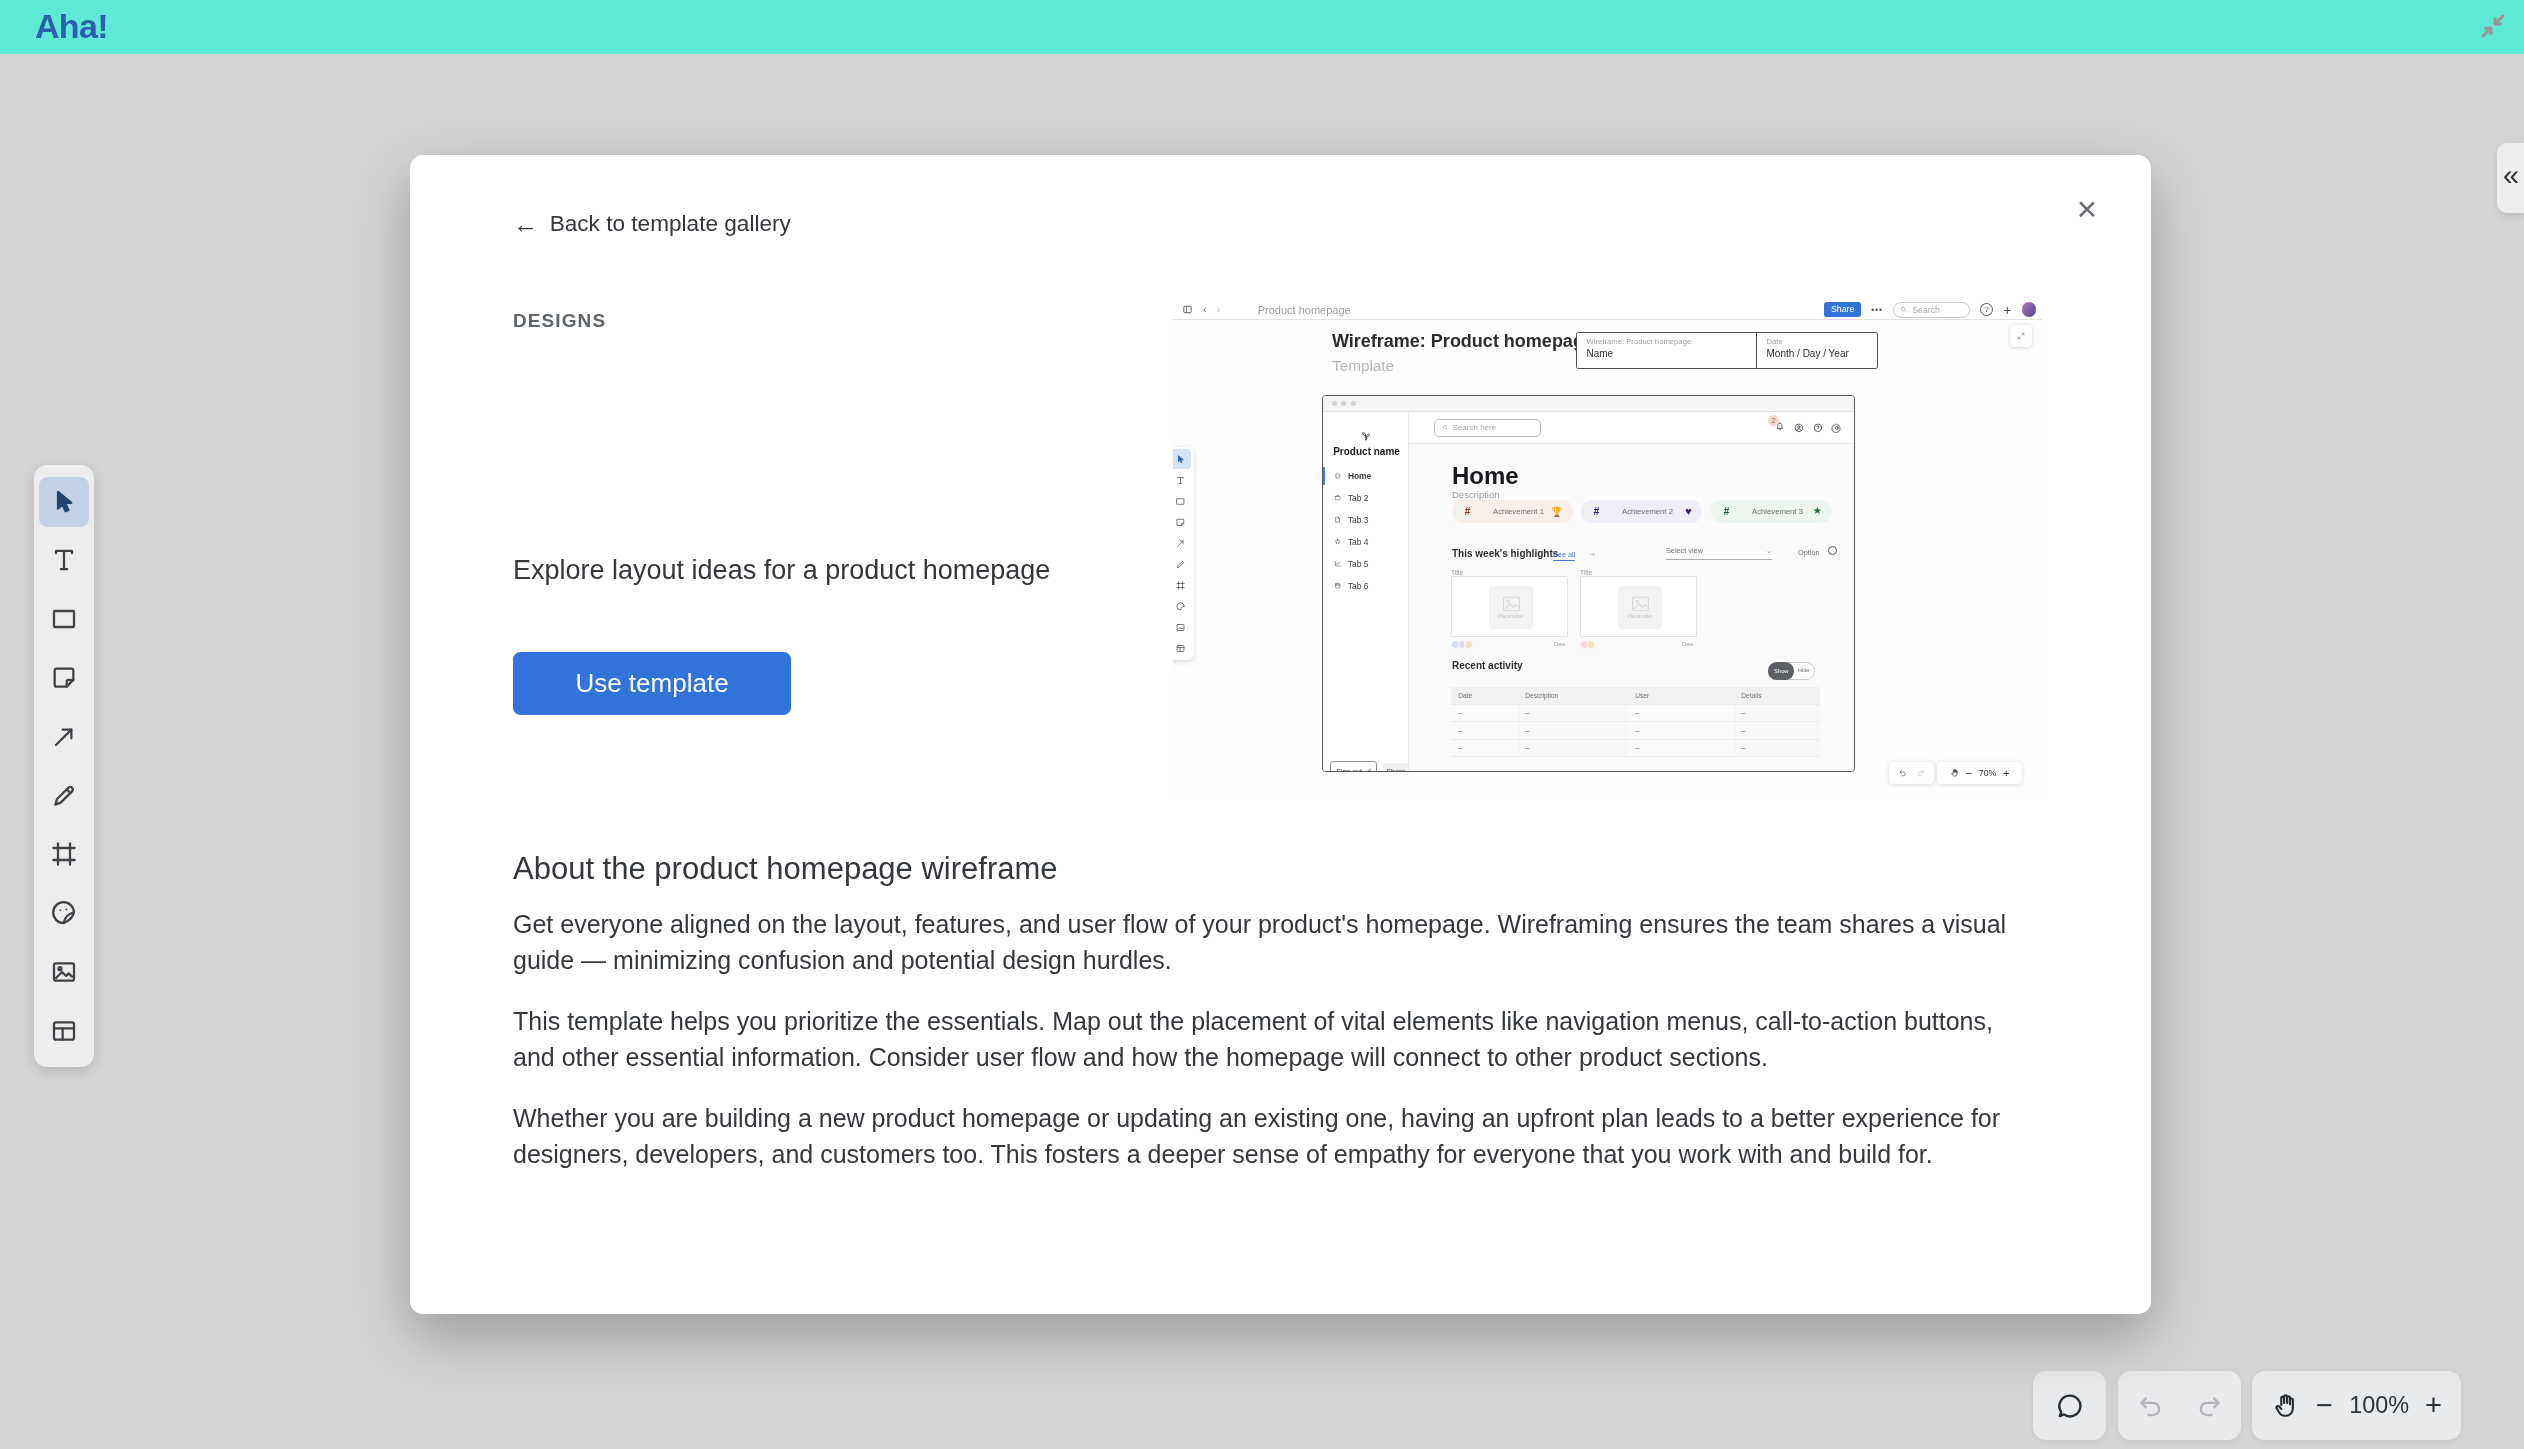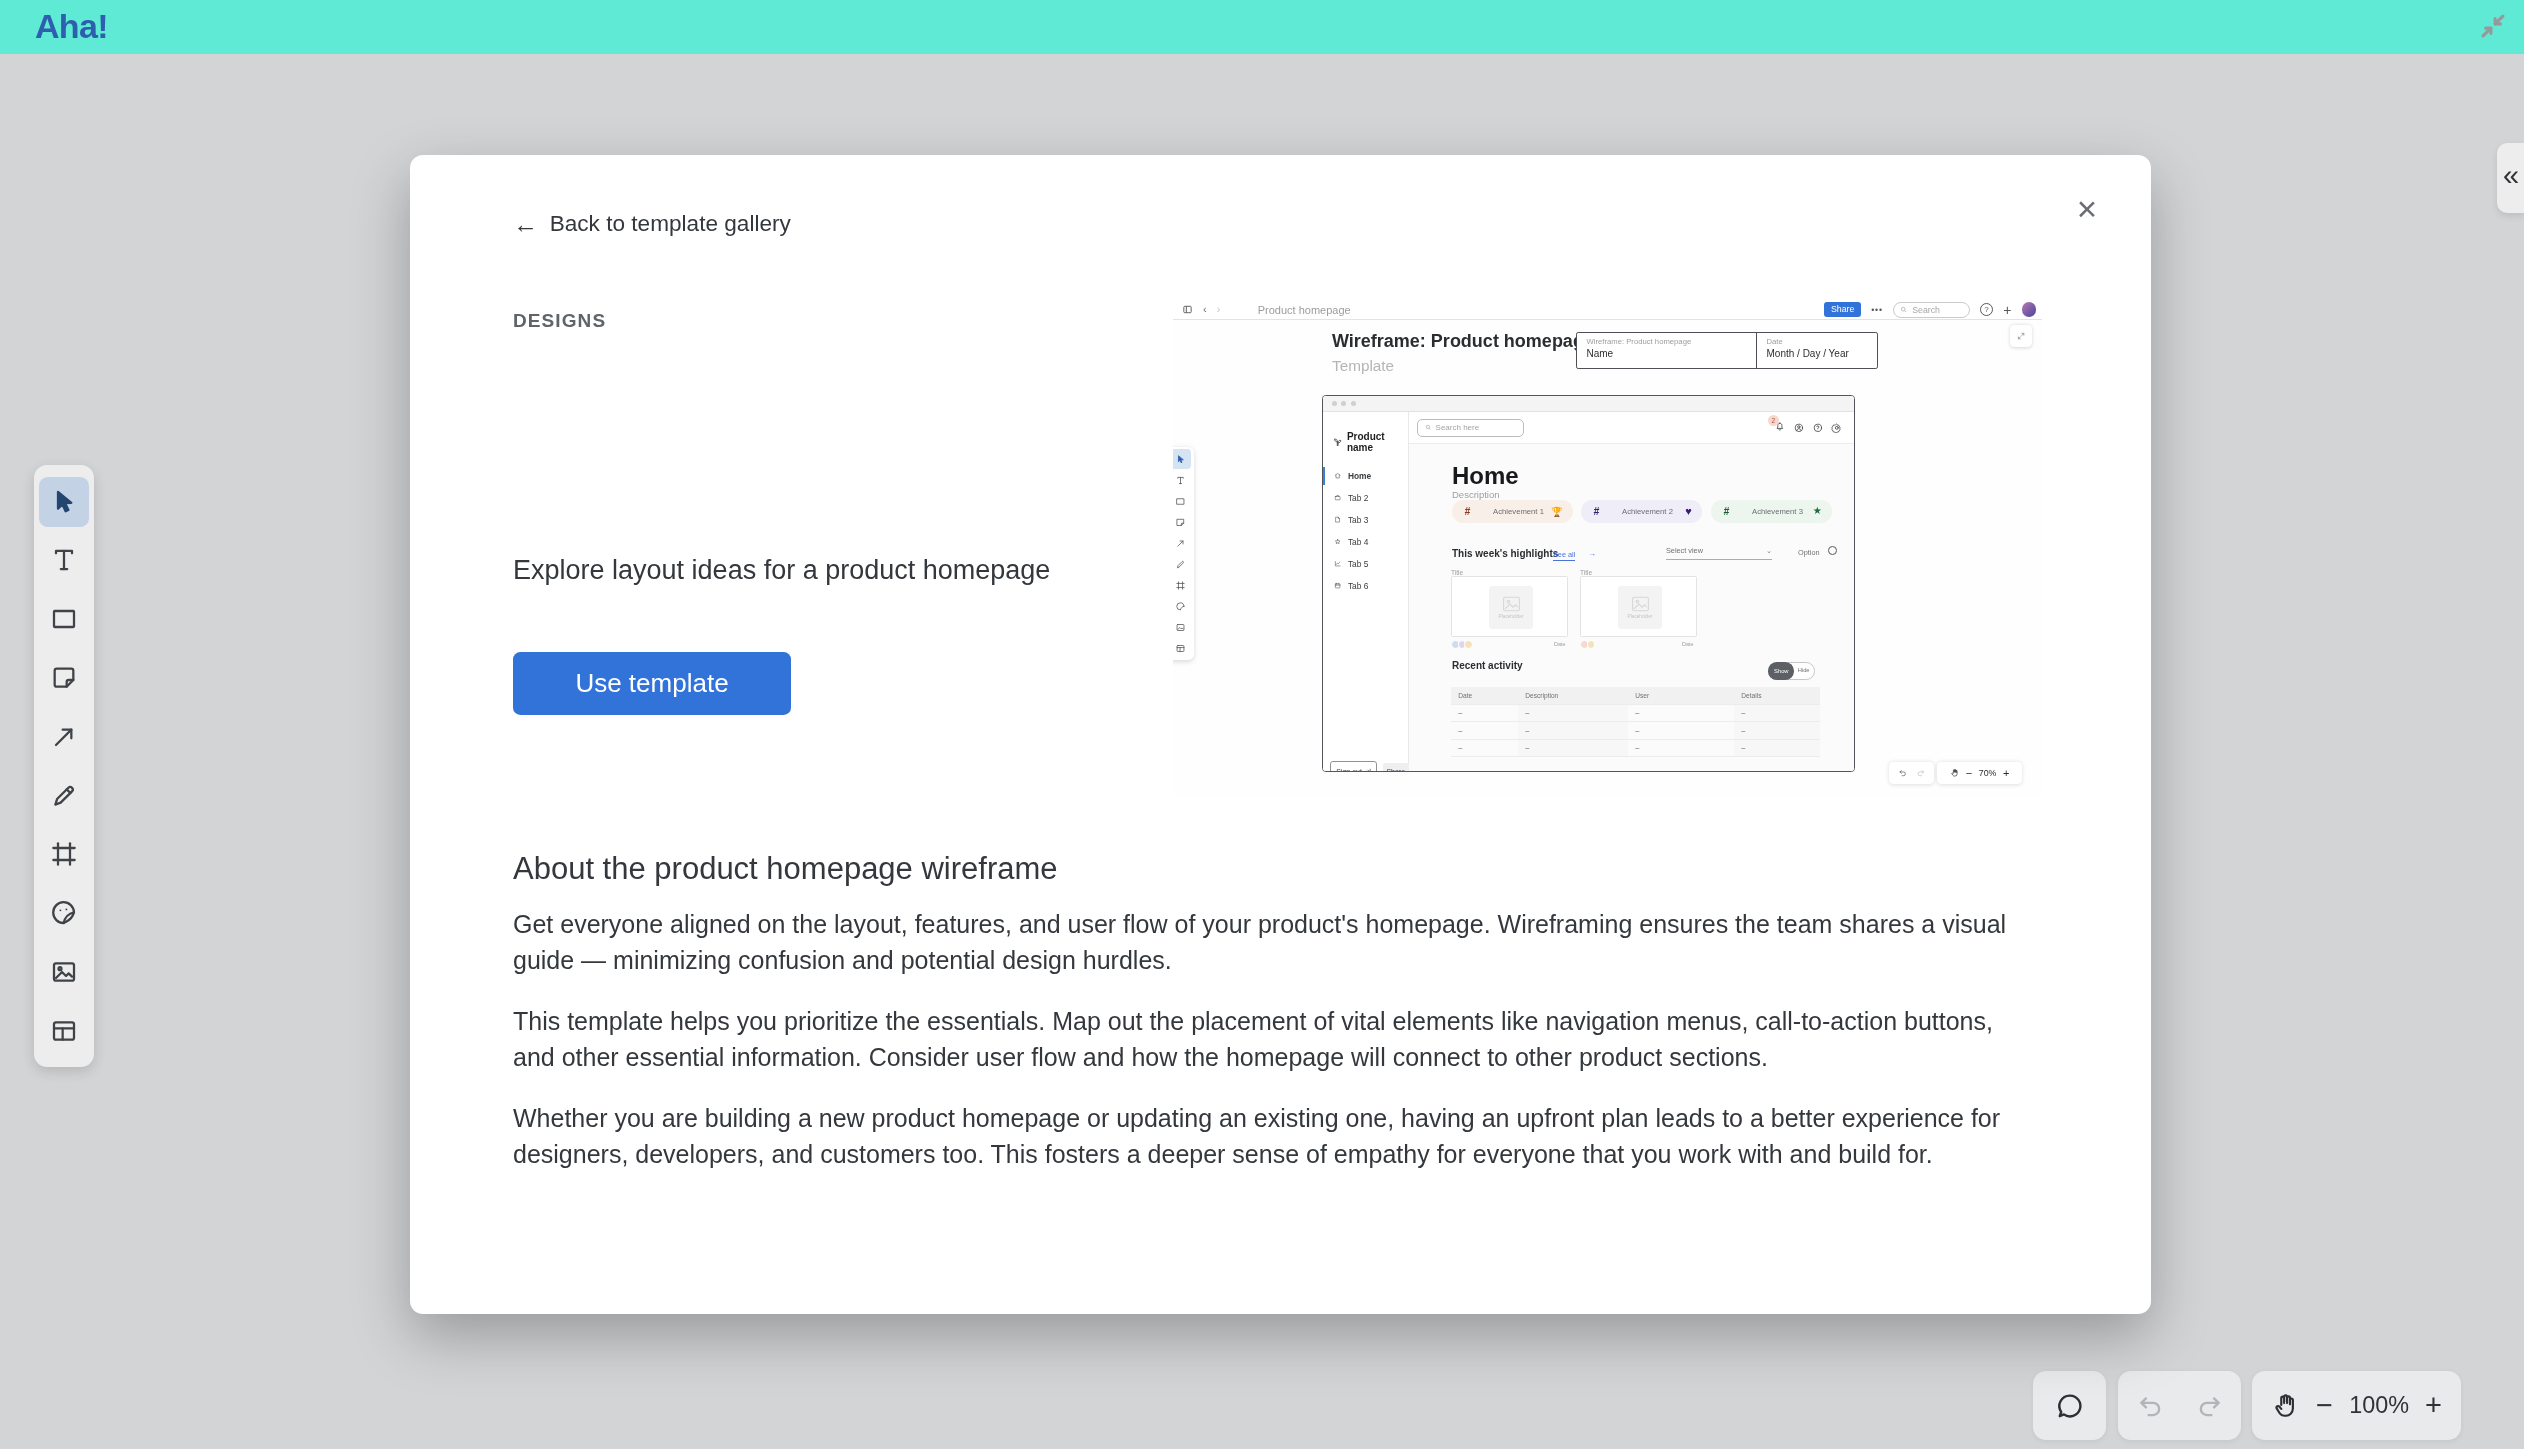--- a/index.html
+++ b/index.html
@@ -67,28 +67,28 @@
   .p-meta .cell { padding:3.7px 0 0 9.5px; }
   .p-meta .c1 { width:180px; border-right:1.8px solid #4d5055; }
   .p-meta .lab { font-size:7.7px; color:#9a9da0; }
   .p-meta .val { font-size:10px; color:#2b2e31; margin-top:2.2px; }
 
   
   .p-window { position:absolute; left:149px; top:96px; width:533px; height:377px; background:#fff; border:1.5px solid #515458; border-radius:3.7px; overflow:hidden; }
   .w-titlebar { position:absolute; left:0; top:0; width:100%; height:16px; background:#f4f4f5; border-bottom:0.7px solid #e2e2e4; }
   .w-dot { position:absolute; top:5.1px; width:5.1px; height:5.1px; border-radius:50%; background:#cfcfd1; }
   .w-sidebar { position:absolute; left:0; top:16px; width:86px; bottom:0; background:#fff; border-right:0.7px solid #e8e8ea; }
-  .w-logo { position:absolute; left:10.2px; top:19px; display:flex; align-items:center; gap:4.4px; font-size:10px; font-weight:700; color:#1c1e20; }
+  .w-logo { position:absolute; left:10.2px; top:19px; display:flex; align-items:center; gap:4.4px; font-size:10px; font-weight:700; color:#1c1e20;flex-direction:column; }
   .w-nav { position:absolute; left:0; top:53px; width:100%; }
   .w-nav-item { position:relative; height:22px; display:flex; align-items:center; gap:6.6px; padding-left:11px; font-size:8.4px; color:#3a3d40; }
   .w-nav-item.active { font-weight:700; }
   .w-nav-item.active::before { content:""; position:absolute; left:0; top:2.2px; bottom:2.2px; width:2.2px; background:#3b82d6; }
   .w-nav-item svg { width:7.3px; height:7.3px; stroke:#35383b; fill:none; stroke-width:1.6; stroke-linecap:round; stroke-linejoin:round; flex:0 0 auto; }
   .w-header { position:absolute; left:86px; top:16px; right:0; height:32px; background:#fff; border-bottom:0.7px solid #ececee; }
-  .w-search { position:absolute; left:8px; top:6.6px; width:107px; height:18px; border:0.9px solid #b9bbbe; border-radius:5.1px; display:flex; align-items:center; gap:4.4px; padding:0 6.6px; font-size:8px; color:#a0a3a6; }
+  .w-search { position:absolute; left:25px; top:6.6px; width:107px; height:18px; border:0.9px solid #b9bbbe; border-radius:5.1px; display:flex; align-items:center; gap:4.4px; padding:0 6.6px; font-size:8px; color:#a0a3a6; }
   .w-hicons { position:absolute; right:11.7px; top:0; height:32px; display:flex; align-items:center; gap:7.3px; }
   .w-hicons svg { width:11.7px; height:11.7px; stroke:#3a3d40; fill:none; stroke-width:1.6; stroke-linecap:round; stroke-linejoin:round; }
   .w-bell { position:relative; }
   .w-badge { position:absolute; left:-5.8px; top:-6.6px; width:11px; height:11px; border-radius:50%; background:#f6d7cd; color:#a65340; font-size:6.6px; display:flex; align-items:center; justify-content:center; }
   .w-content { position:absolute; left:86px; top:48px; right:0; bottom:0; background:#fbfbfc; }
   .w-home { position:absolute; left:43px; top:17.5px; font-size:24px; font-weight:800; color:#17191c; }
   .w-desc { position:absolute; left:43px; top:45px; font-size:9.5px; color:#9b9ea1; }
   .pill { position:absolute; top:56px; width:121px; height:22.6px; border-radius:11.3px; display:flex; align-items:center; }
   .pill .hash { font-size:10.2px; font-weight:700; font-style:italic; margin-left:12.4px; }
   .pill .plabel { font-size:7.7px; color:#6b6e71; margin-left:23px; flex:1; }

